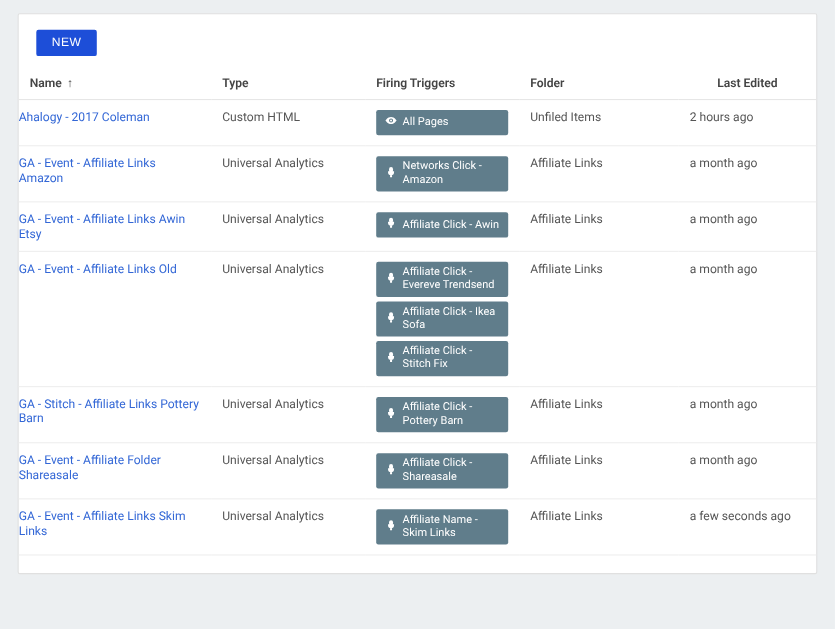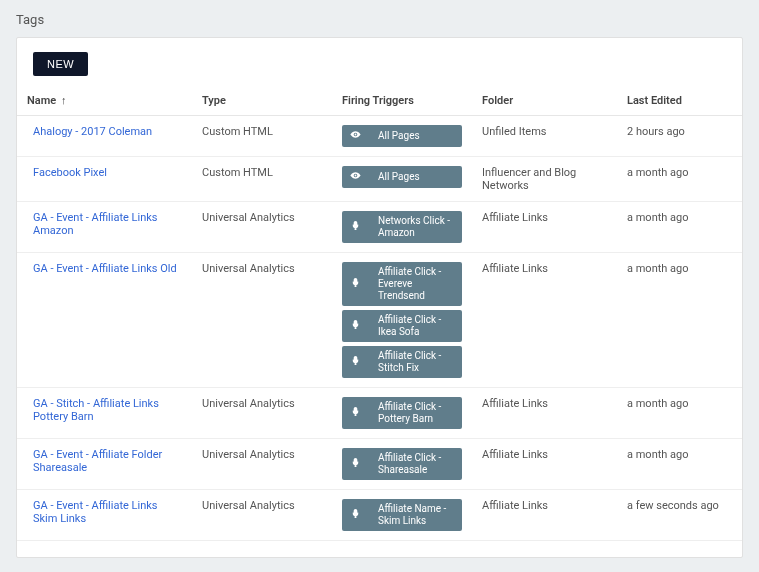--- a/index.html
+++ b/index.html
@@ -1,43 +1,42 @@
 <!DOCTYPE html>
 <html><head>
 <meta charset="utf-8">
 <style>
 * { box-sizing: border-box; margin: 0; padding: 0; }
 body { font-family: -apple-system, BlinkMacSystemFont, "Segoe UI", Roboto, Arial, sans-serif; background: #eceff1; font-size: 12px; color: #333; }
 .page { padding: 12px 16px 24px; }
 .page-title { font-size: 13px; color: #555; margin-bottom: 10px; font-weight: 400; }
 .card { background: #fff; border: 1px solid #e0e0e0; border-radius: 2px; padding: 14px 0 16px; }
 .toolbar { padding: 0 16px 10px; }
-.btn-new { background: #0f172a; color: #fff; border: none; padding: 6px 14px; font-size: 11px; font-weight: 500; letter-spacing: .5px; cursor: pointer; border-radius: 2px; }
+.btn-new { background: #1d4ed8; color: #fff; border: none; padding: 6px 14px; font-size: 11px; font-weight: 500; letter-spacing: .5px; cursor: pointer; border-radius: 2px; }
 table { width: 100%; border-collapse: collapse; }
 thead th { text-align: left; font-size: 11px; font-weight: 600; color: #444; padding: 8px 10px; border-bottom: 1px solid #e6e6e6; }
 thead th:first-child { }
 tbody td { padding: 9px 10px; border-bottom: 1px solid #eee; vertical-align: top; font-size: 11px; color: #555; }
-tbody td:first-child { padding-left: 16px; }
+tbody td:first-child { padding-left: 0; }
 .name-link { color: #3367d6; text-decoration: none; }
 .trigger-list { display: flex; flex-direction: column; gap: 4px; }
-.chip { display: inline-flex; align-items: center; background: #607d8b; color: #fff; font-size: 10px; padding: 4px 8px; border-radius: 2px; max-width: 130px; gap: 17px; cursor: pointer; }
+.chip { display: inline-flex; align-items: center; background: #607d8b; color: #fff; font-size: 10px; padding: 4px 8px; border-radius: 2px; max-width: 130px; gap: 5px; cursor: pointer; }
 .chip svg { width: 11px; height: 11px; flex-shrink: 0; fill: #fff; }
 .chip span { line-height: 1.2; }
 .sort-arrow { font-size: 11px; margin-left: 2px; }
 .col-name { width: 175px; }
 .col-type { width: 140px; }
 .col-triggers { width: 140px; margin-top: 15px; }
 .col-folder { width: 145px; }
-.col-edited { width: auto; }
+.col-edited { width: auto; text-align: center; }
 </style>
 </head>
 <body>
 
 <div class="page">
-  <div class="page-title">Tags</div>
 
   <div class="card">
     <div class="toolbar">
       <button class="btn-new">NEW</button>
     </div>
 
     <table>
       <thead>
         <tr>
           <th class="col-name">
@@ -61,45 +60,45 @@
                       <path d="M12 5c-7 0-11 7-11 7s4 7 11 7 11-7 11-7-4-7-11-7zm0 11a4 4 0 110-8 4 4 0 010 8zm0-6a2 2 0 100 4 2 2 0 000-4z"></path>
                     </svg></span>
                   <span>All Pages</span>
                 </div>
               </div>
             </td>
             <td>Unfiled Items</td>
             <td>2 hours ago</td>
           </tr>
           <tr>
-            <td><a class="name-link" href="#">Facebook Pixel</a></td>
-            <td>Custom HTML</td>
-            <td>
-              <div class="trigger-list">
-                <div class="chip">
-                  <span><svg viewBox="0 0 24 24">
-                      <path d="M12 5c-7 0-11 7-11 7s4 7 11 7 11-7 11-7-4-7-11-7zm0 11a4 4 0 110-8 4 4 0 010 8zm0-6a2 2 0 100 4 2 2 0 000-4z"></path>
-                    </svg></span>
-                  <span>All Pages</span>
-                </div>
-              </div>
-            </td>
-            <td>Influencer and Blog Networks</td>
-            <td>a month ago</td>
-          </tr>
-          <tr>
             <td><a class="name-link" href="#">GA - Event - Affiliate Links Amazon</a></td>
             <td>Universal Analytics</td>
             <td>
               <div class="trigger-list">
                 <div class="chip">
                   <span><svg viewBox="0 0 24 24">
                       <path d="M12 2a4 4 0 014 4v2a4 4 0 01-8 0V6a4 4 0 014-4zm-6 8h12v2a6 6 0 01-12 0v-2zm4 6h4v6h-4v-6z"></path>
                     </svg></span>
                   <span>Networks Click - Amazon</span>
+                </div>
+              </div>
+            </td>
+            <td>Affiliate Links</td>
+            <td>a month ago</td>
+          </tr>
+          <tr>
+            <td><a class="name-link" href="#">GA - Event - Affiliate Links Awin Etsy</a></td>
+            <td>Universal Analytics</td>
+            <td>
+              <div class="trigger-list">
+                <div class="chip">
+                  <span><svg viewBox="0 0 24 24">
+                      <path d="M12 2a4 4 0 014 4v2a4 4 0 01-8 0V6a4 4 0 014-4zm-6 8h12v2a6 6 0 01-12 0v-2zm4 6h4v6h-4v-6z"></path>
+                    </svg></span>
+                  <span>Affiliate Click - Awin</span>
                 </div>
               </div>
             </td>
             <td>Affiliate Links</td>
             <td>a month ago</td>
           </tr>
           <tr>
             <td><a class="name-link" href="#">GA - Event - Affiliate Links Old</a></td>
             <td>Universal Analytics</td>
             <td>

